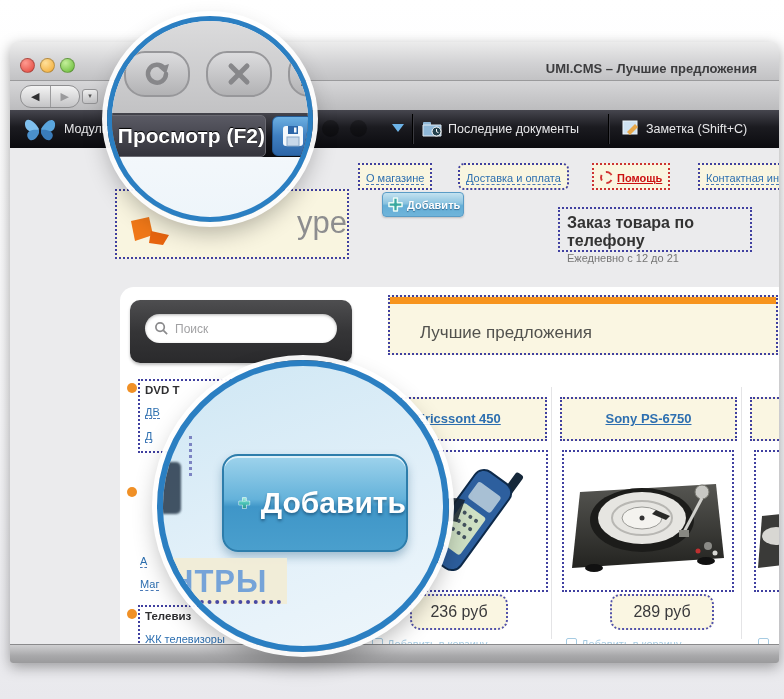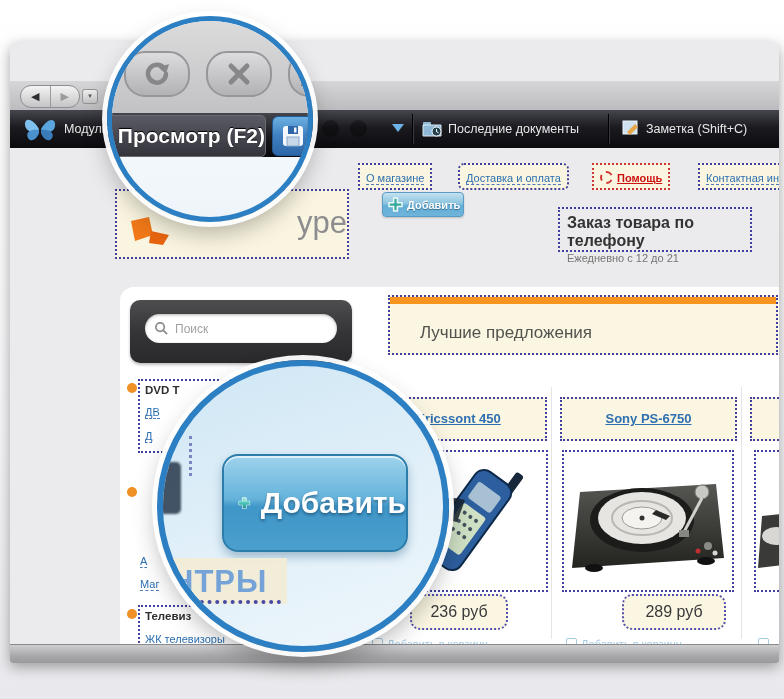--- a/index.html
+++ b/index.html
@@ -126,20 +126,26 @@
   .frag-dots{position:absolute;left:2px;top:70px;width:24px;height:40px;border-right:3px dotted #4040a0;opacity:.6;filter:blur(.5px);}
   .frag-teal{position:absolute;left:6px;top:248px;width:18px;height:13px;background:#3aa9a0;border-radius:3px;opacity:.65;filter:blur(1px);}
 </style>
 </head>
 <body>
 
 <div class="stage">
 
   <div class="window">
 
+    <div class="titlebar">
+      <div class="light" style="left:10px;background:radial-gradient(circle at 35% 30%,#ff9a90,#e0443a);"></div>
+      <div class="light" style="left:30px;background:radial-gradient(circle at 35% 30%,#ffe09a,#f0a830);"></div>
+      <div class="light" style="left:50px;background:radial-gradient(circle at 35% 30%,#c4ef9a,#63b832);"></div>
+      <div class="win-title">UMI.CMS – Лучшие предложения</div>
+    </div>
 
     <div class="navbar">
       <div class="bf-capsule">
         <div class="bf-half" style="color:#2e2e30;">◀</div>
         <div class="bf-div"></div>
         <div class="bf-half" style="color:#9a9a9c;">▶</div>
       </div>
       <div class="bf-drop">▾</div>
       <div class="urlfield">
         <div class="urltext">demo.umi-cms.ru</div>
@@ -296,21 +302,21 @@
             <circle cx="134" cy="34" r="7" fill="#c8c8c4" stroke="#77776f" stroke-width="1"></circle>
             <line x1="134" y1="40" x2="116" y2="74" stroke="#d0d0cc" stroke-width="3"></line>
             <rect x="111" y="72" width="10" height="7" fill="#88888२" fill-opacity="1" style="fill:#888882"></rect>
             <circle cx="140" cy="88" r="4" fill="#8a8a86"></circle>
             <circle cx="130" cy="93" r="2.5" fill="#c03030"></circle>
             <circle cx="147" cy="95" r="2.5" fill="#d8d8d4"></circle>
             <ellipse cx="26" cy="110" rx="9" ry="4" fill="#111"></ellipse>
             <ellipse cx="138" cy="103" rx="9" ry="4" fill="#111"></ellipse>
           </svg>
         </div>
-        <div class="pricebox" style="left:502px;width:100px;">
+        <div class="pricebox" style="left:490px;width:100px;">
           <span>289 руб</span>
         </div>
         <div class="cartlink" style="left:446px;">
           <span class="carticon"></span><span>Добавить в корзину</span>
         </div>
 
         <div class="tbox dotted" style="left:630px;width:173px;"></div>
         <div class="imgbox dotted" style="left:634px;width:160px;">
           <svg width="60" height="126" viewBox="0 0 60 126" style="margin-right:100px;">
             <polygon points="34,2 44,0 30,58 24,58" fill="#b8b8b4"></polygon>

